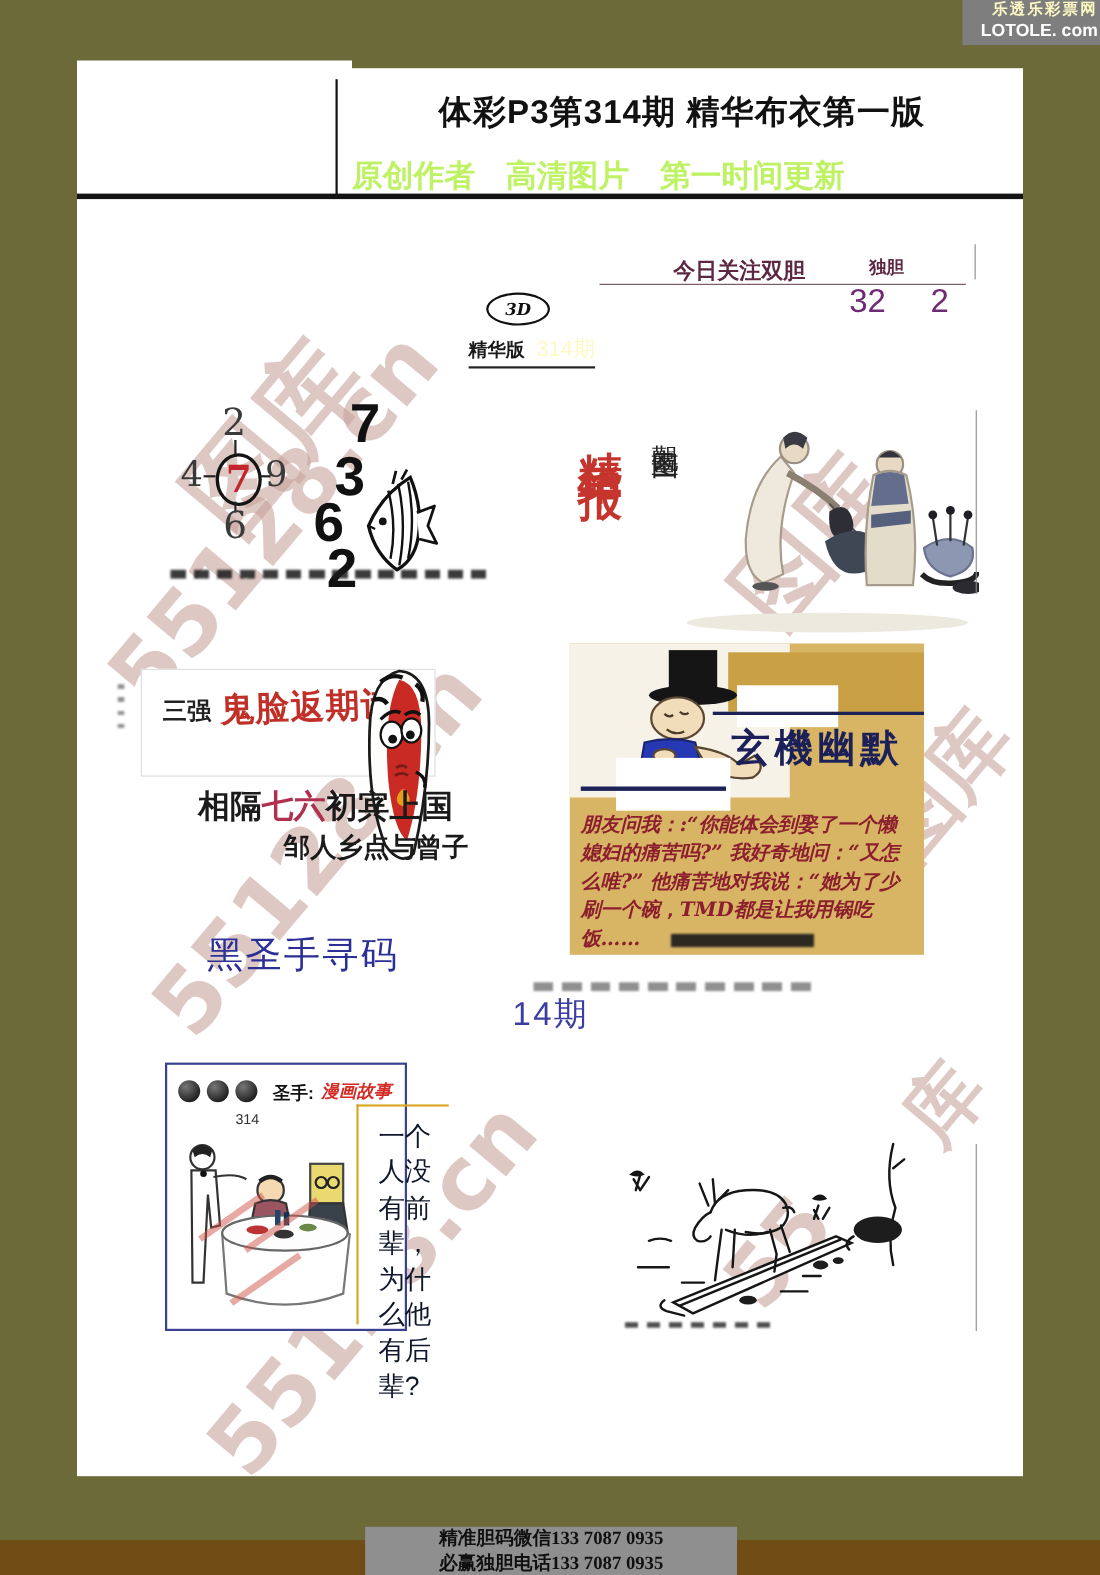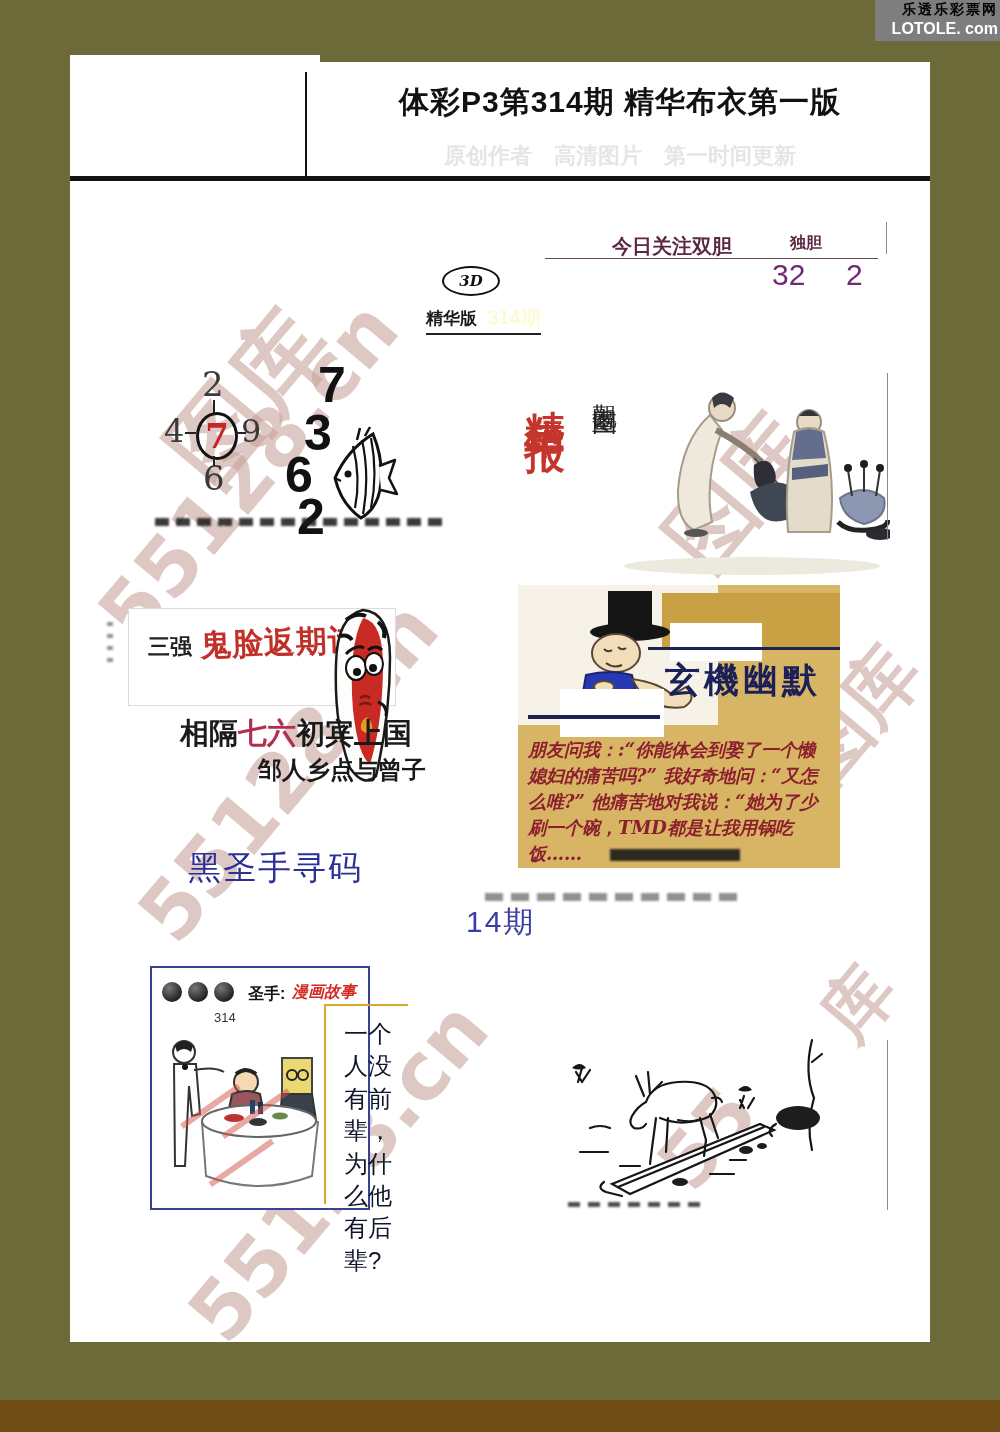--- a/index.html
+++ b/index.html
@@ -26,27 +26,27 @@
   <div class="wm" style="left:140px;top:430px;font-size:95px;transform:rotate(-50deg);">图库</div>
   <div class="wm" style="left:80px;top:600px;font-size:80px;transform:rotate(-50deg);">55128.cn</div>
   <div class="wm" style="left:640px;top:520px;font-size:85px;transform:rotate(-50deg);">图库</div>
   <div class="wm" style="left:120px;top:900px;font-size:80px;transform:rotate(-50deg);">55128.cn</div>
   <div class="wm" style="left:770px;top:740px;font-size:75px;transform:rotate(-50deg);">图库</div>
   <div class="wm" style="left:170px;top:1300px;font-size:80px;transform:rotate(-50deg);">55128.cn</div>
   <div class="wm" style="left:800px;top:1000px;font-size:70px;transform:rotate(-50deg);">库</div>
   <div class="wm" style="left:640px;top:1150px;font-size:75px;transform:rotate(-50deg);">55</div>
 
   <div class="abs ct" style="left:875px;top:0;width:125px;height:41px;background:#7e7e7e;text-align:right;padding-right:2px;box-sizing:border-box;">
-    <div style="color:#000000;font-size:14px;font-weight:700;letter-spacing:2px;line-height:19px;font-family:Liberation Serif, serif;">乐透乐彩票网</div>
+    <div style="color:#fef9c3;font-size:14px;font-weight:700;letter-spacing:2px;line-height:19px;font-family:Liberation Serif, serif;">乐透乐彩票网</div>
     <div style="color:#fff;font-size:16px;font-weight:700;line-height:19px;">LOTOLE. com</div>
   </div>
 
   <div class="abs ct" style="left:305px;top:72px;width:2px;height:106px;background:#111;"></div>
   <div class="abs ct" style="left:320px;top:82px;width:600px;text-align:center;font-size:30px;font-weight:600;color:#111;letter-spacing:1px;">体彩P3第314期 精华布衣第一版</div>
-  <div class="abs ct" style="left:320px;top:141px;width:600px;text-align:center;font-size:22px;font-weight:600;color:#e5e5e5;">原创作者　高清图片　第一时间更新</div>
+  <div class="abs ct" style="left:320px;top:141px;width:600px;font-size:28px;font-weight:600;color:#bef264;">原创作者　高清图片　第一时间更新</div>
   <div class="abs ct" style="left:70px;top:176px;width:860px;height:5px;background:#141414;"></div>
 
   <div class="abs ct" style="left:612px;top:233px;font-size:20px;color:#5c2742;font-weight:600;font-family:Liberation Serif, serif;">今日关注双胆</div>
   <div class="abs ct" style="left:790px;top:233px;font-size:16px;color:#5c2742;font-weight:600;">独胆</div>
   <div class="abs ct" style="left:545px;top:258px;width:333px;height:1px;background:#6b4a5a;"></div>
   <div class="abs ct" style="left:772px;top:258px;font-size:30px;color:#6f2a73;">32</div>
   <div class="abs ct" style="left:846px;top:258px;font-size:30px;color:#6f2a73;">2</div>
   <div class="abs ct vline" style="left:886px;top:222px;height:32px;"></div>
 
   <div class="abs ct serif" style="left:442px;top:266px;width:54px;height:26px;border:2px solid #111;border-radius:50%;
@@ -235,14 +235,19 @@
     <ellipse cx="202" cy="114" rx="5" ry="3" fill="#1d1d1d"></ellipse>
     <ellipse cx="120" cy="150" rx="8" ry="4" fill="#1d1d1d"></ellipse>
     <path d="M12,36 q8,-8 14,0 q-7,3 -14,0z" fill="#161616"></path>
     <path d="M178,58 q8,-8 14,0 q-7,3 -14,0z" fill="#161616"></path>
   </svg>
   <div class="abs ct smudge" style="left:568px;top:1202px;width:140px;height:5px;opacity:.8;
               background:repeating-linear-gradient(90deg,#222 0 12px,transparent 12px 20px);"></div>
   <div class="abs ct vline" style="left:887px;top:1040px;height:170px;"></div>
 
   <div class="abs" style="left:0;top:1400px;width:1000px;height:32px;background:#6f4d15;"></div>
+  <div class="abs ct" style="left:332px;top:1388px;width:338px;height:44px;background:#8f8f8f;text-align:center;
+              font-family:'Liberation Serif',serif;color:#101010;">
+    <div style="font-size:17px;line-height:22px;font-weight:600;">精准胆码微信133  7087  0935</div>
+    <div style="font-size:17px;line-height:22px;font-weight:600;">必赢独胆电话133  7087  0935</div>
+  </div>
 
 </div>
 
 </body></html>

